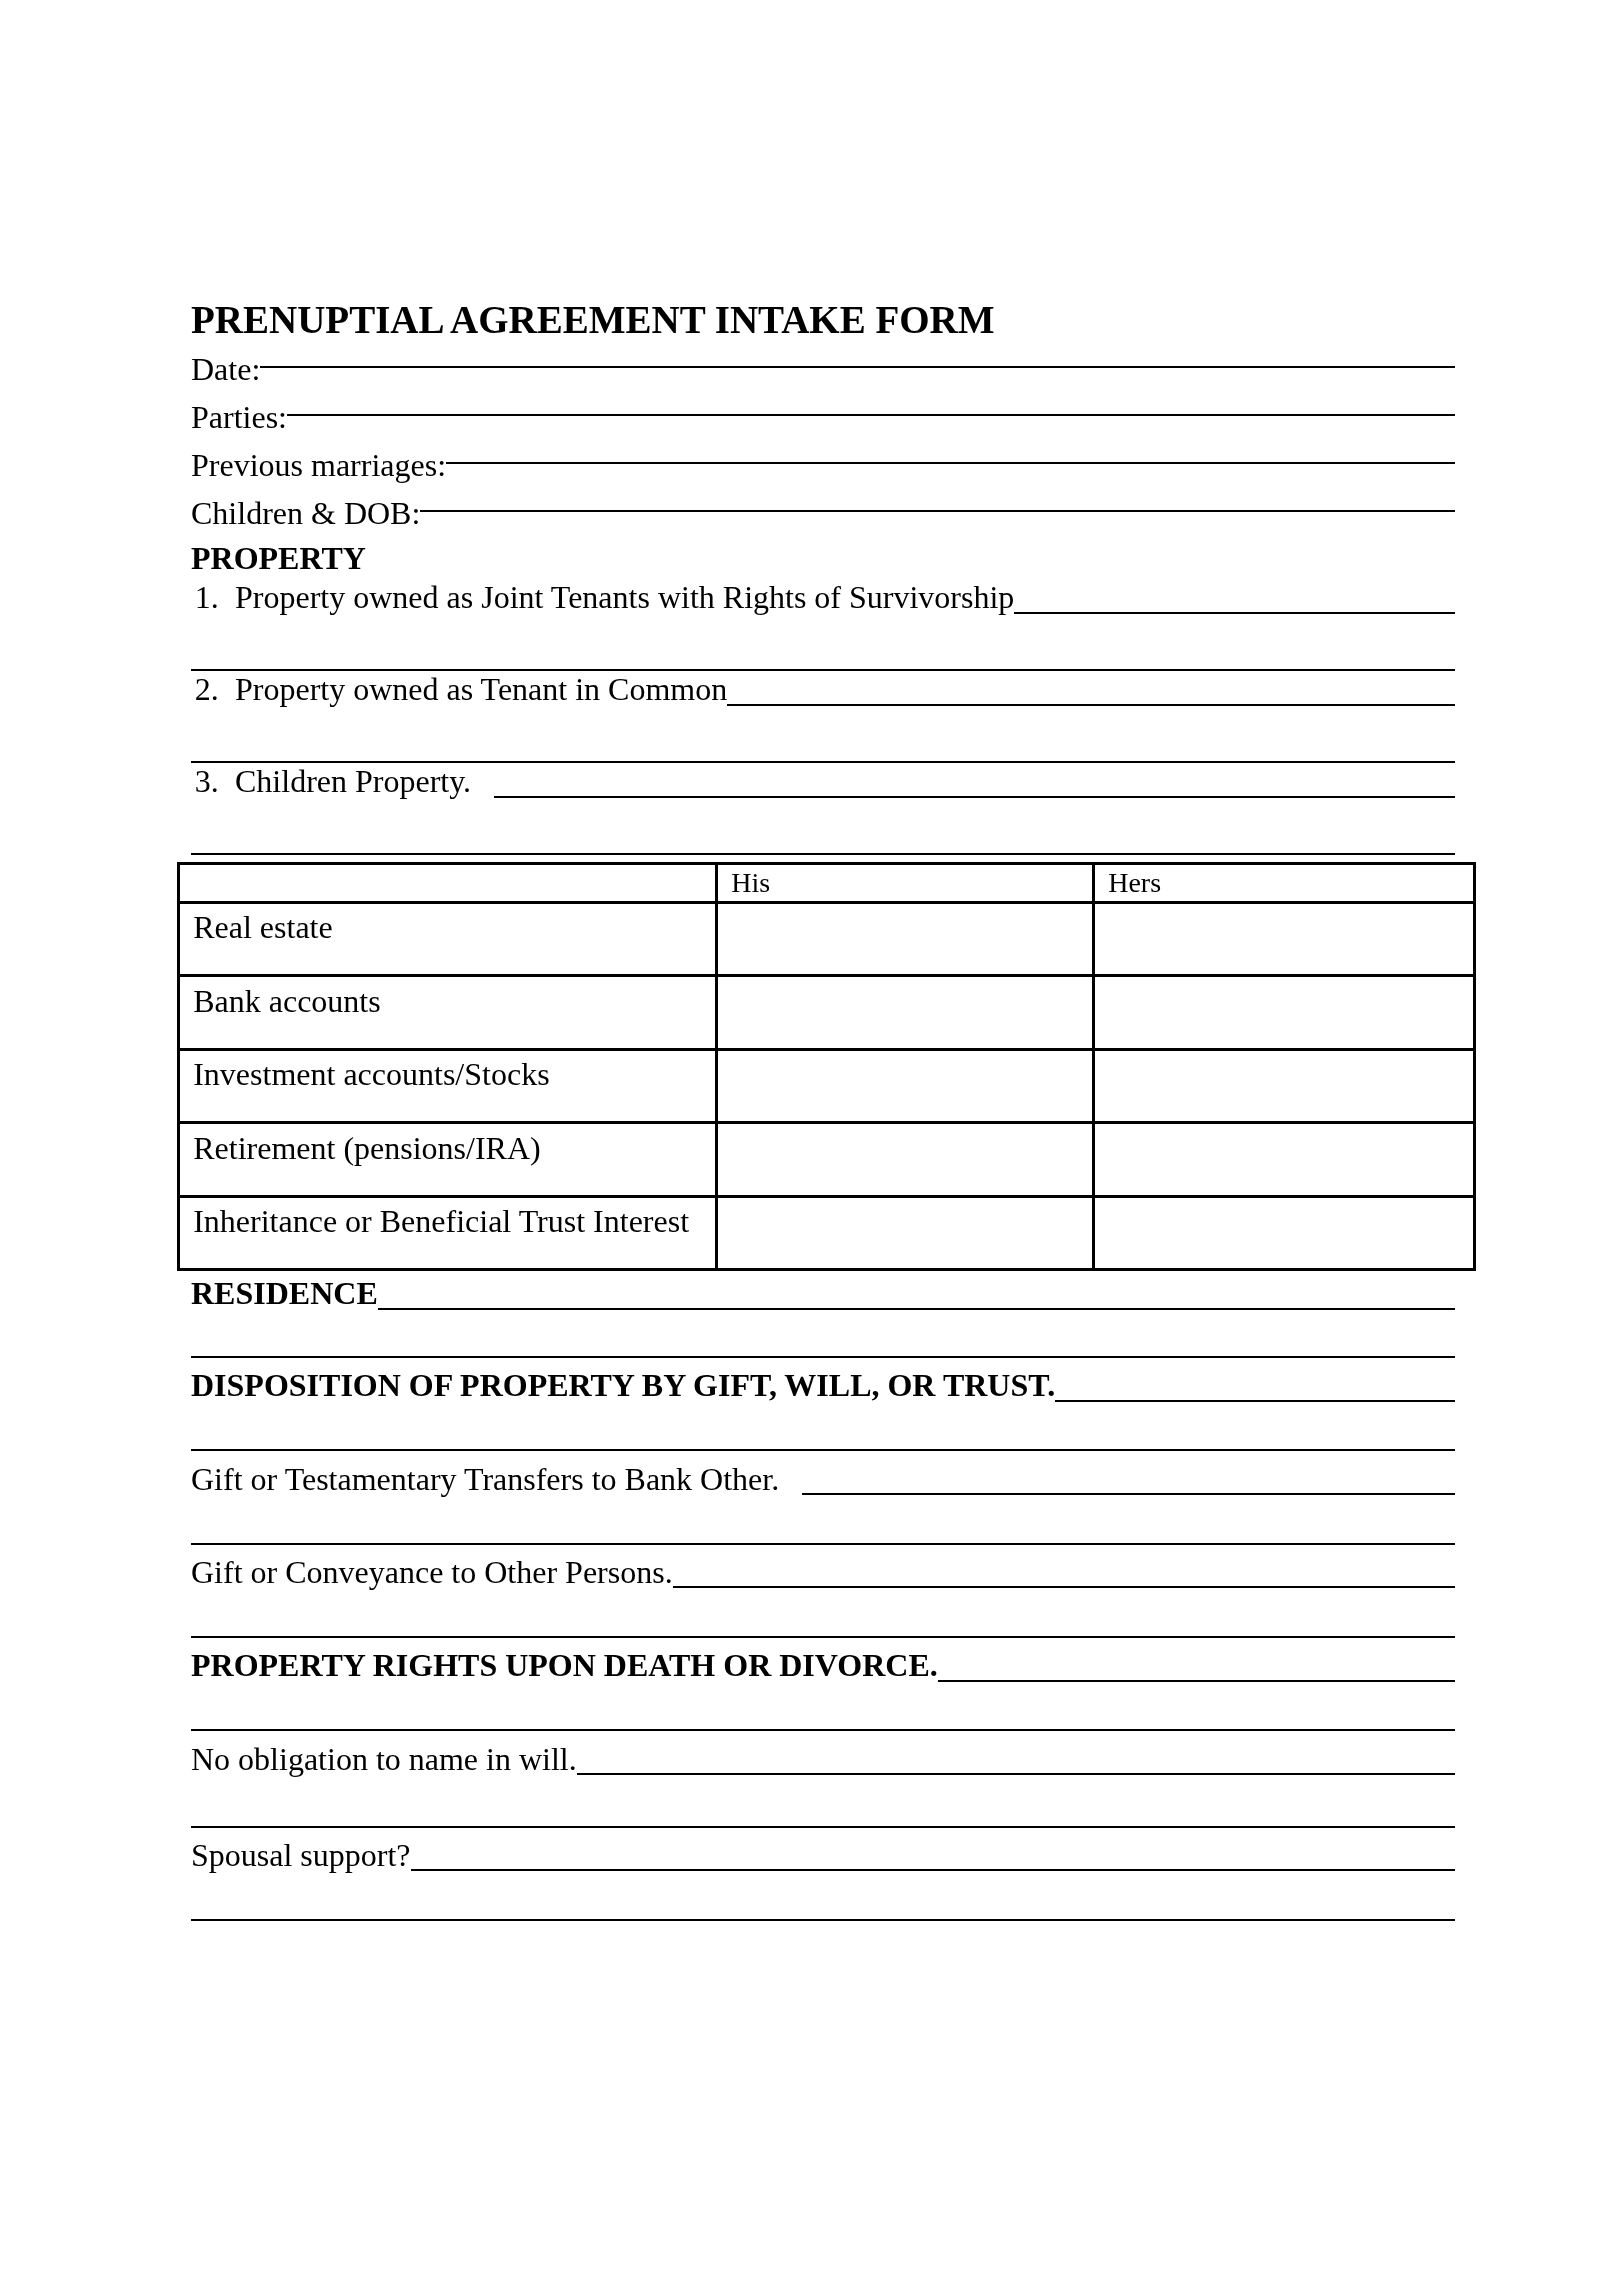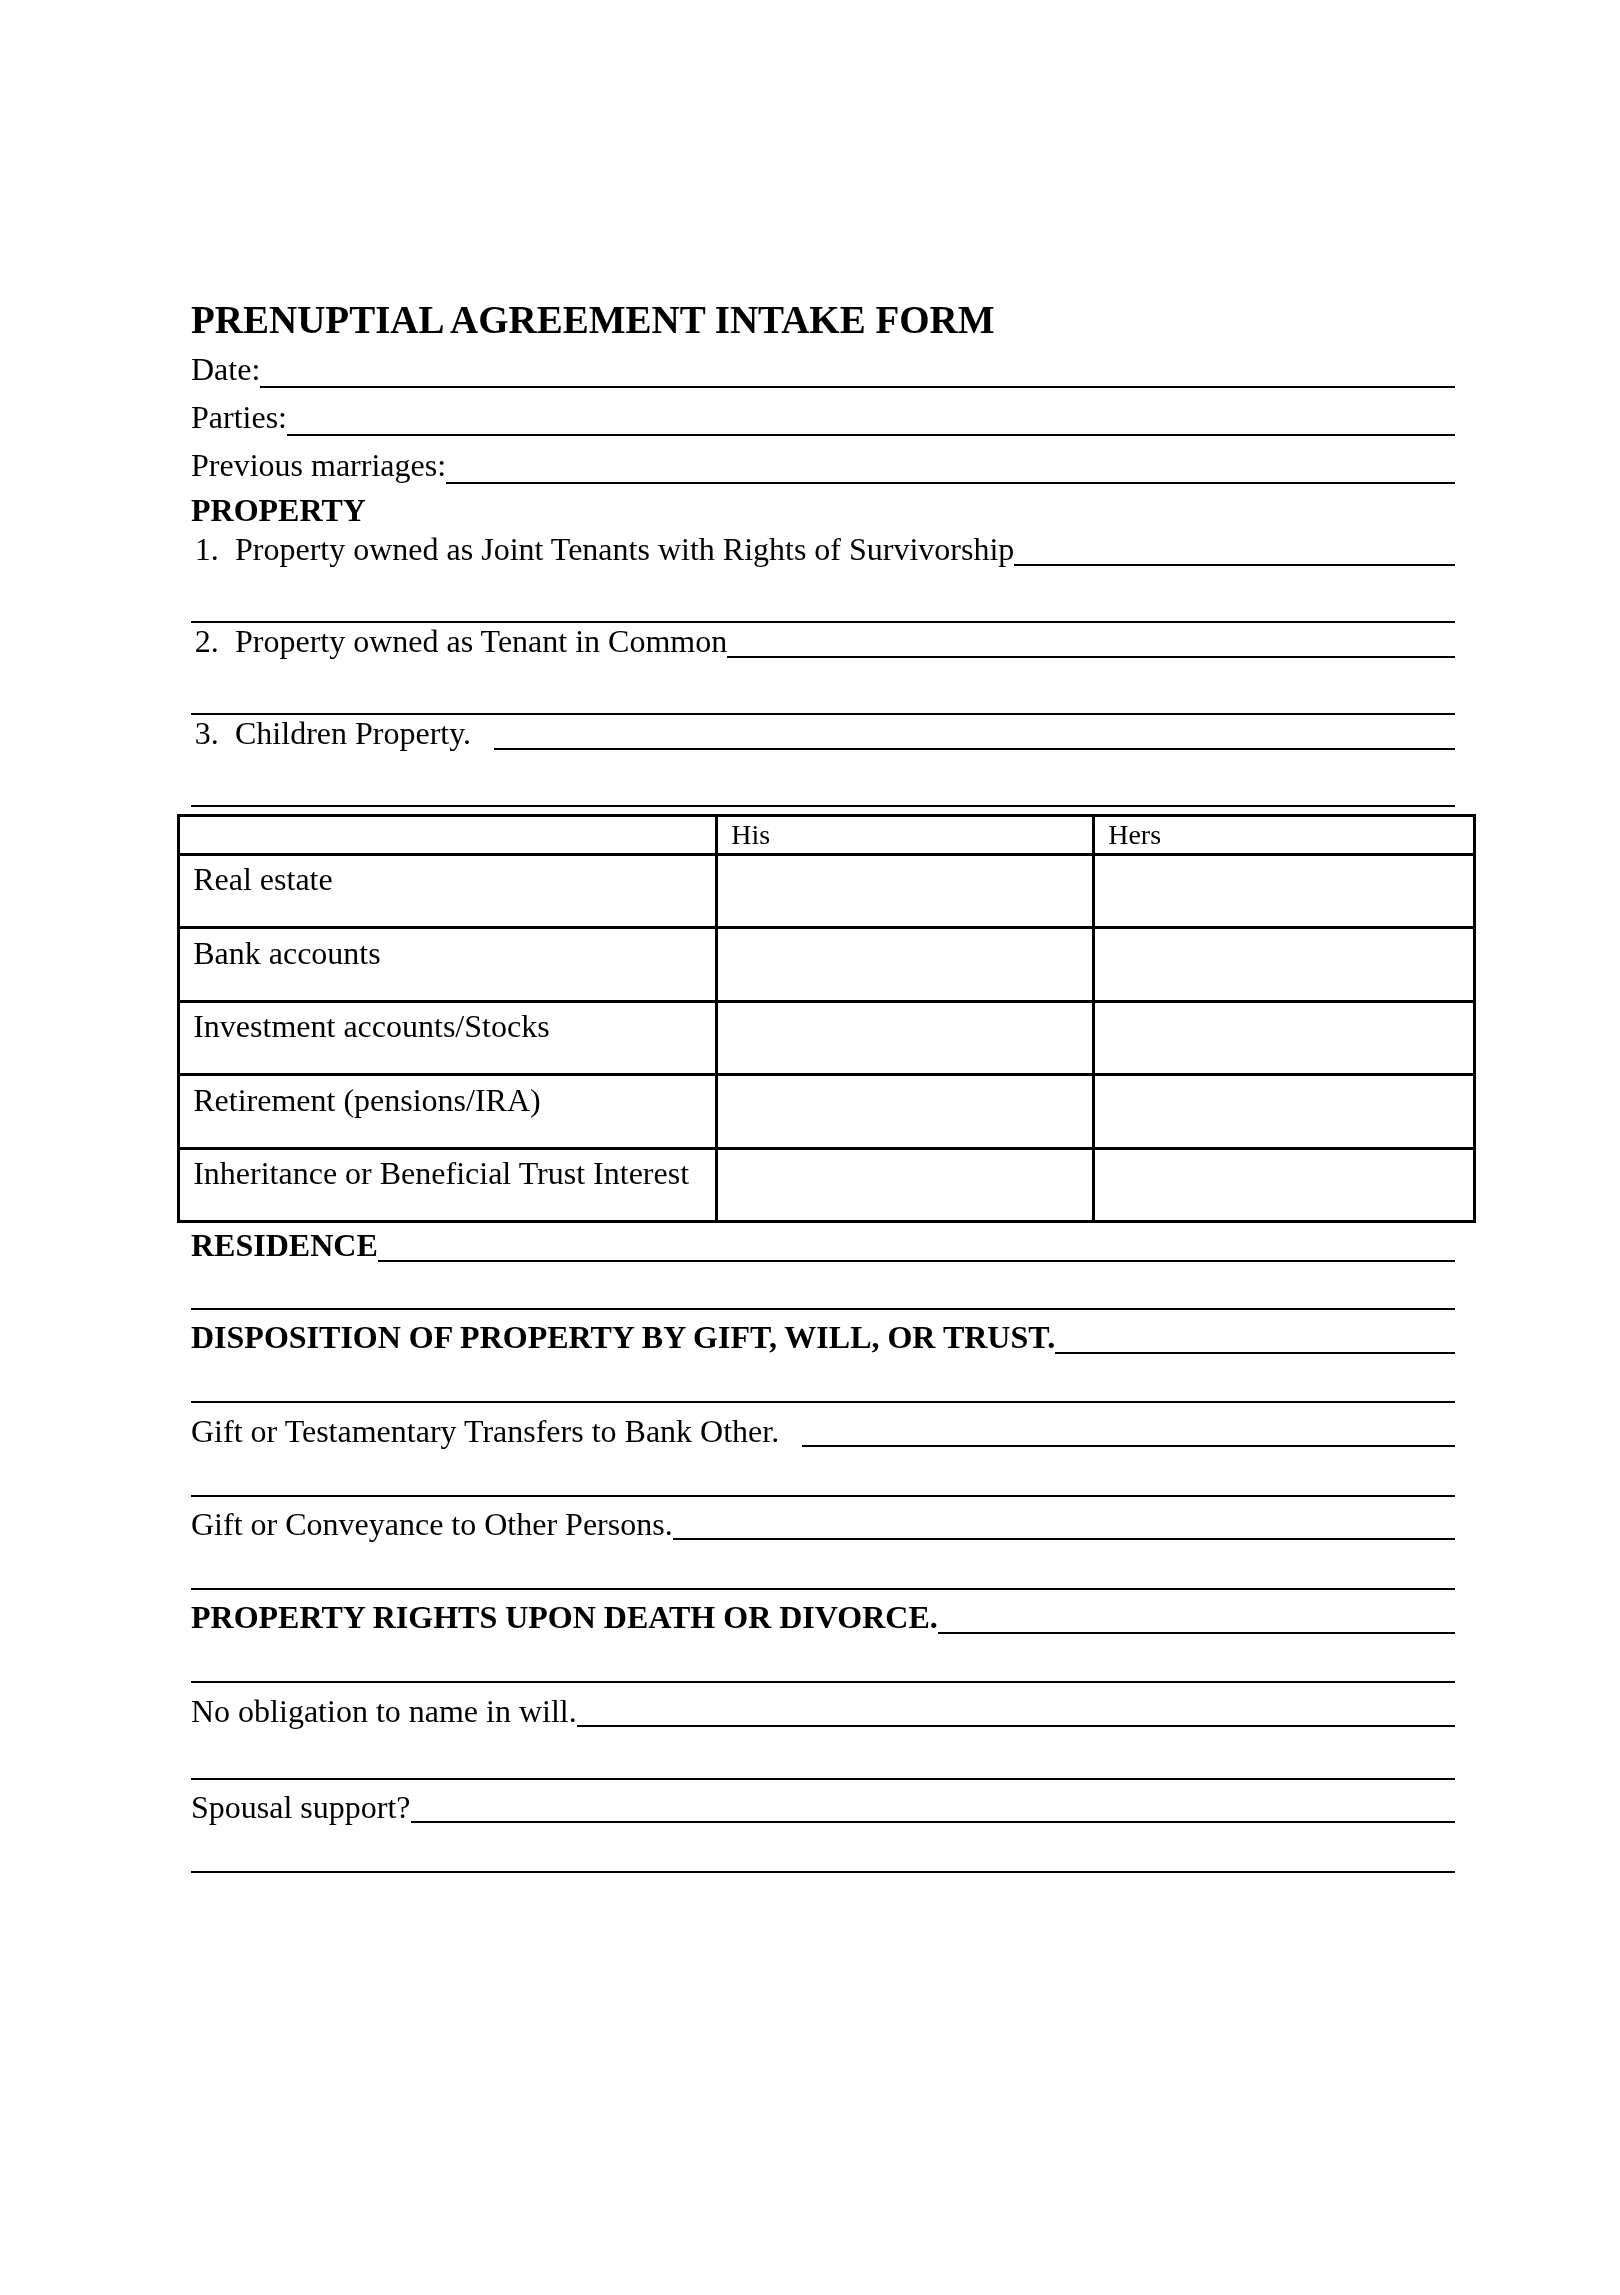--- a/index.html
+++ b/index.html
@@ -5,21 +5,21 @@
   html,body { margin:0; padding:0; background:#ffffff; }
   .page {
     width:1621px; height:2296px; background:#ffffff; color:#000;
     font-family:"Liberation Serif", serif; font-size:32px;
     box-sizing:border-box; padding:295px 166px 0 191px;
     position:relative; overflow:hidden;
   }
   .title { font-size:39px; font-weight:700; line-height:50px; text-align:left; }
 
   
-  .fline { display:flex; line-height:48px; }
+  .fline { display:flex; line-height:48px;align-items:center; }
   .fline .lbl { white-space:pre; }
   .blank { flex:1 1 auto; border-bottom:2.8px solid #000; margin-bottom:4.6px; min-width:22px; }
 
   .heading { font-weight:700; line-height:42px; }
 
   
   .item { display:flex; line-height:37px; }
   .item .num { flex:0 0 44px; padding-left:3.7px; box-sizing:border-box; }
   .item .lbl { white-space:pre; }
   .item .blank { margin-bottom:1.8px; }
@@ -58,20 +58,24 @@
   <div class="fline">
     <span class="lbl">Date:</span>
     <div class="blank"></div>
   </div>
   <div class="fline">
     <span class="lbl">Parties:</span>
     <div class="blank"></div>
   </div>
   <div class="fline">
     <span class="lbl">Previous marriages:</span>
+    <div class="blank"></div>
+  </div>
+  <div class="fline">
+    <span class="lbl">Children &amp; DOB:</span>
     <div class="blank"></div>
   </div>
 
   <div class="heading">PROPERTY</div>
 
   <div class="item">
     <span class="num">1.</span>
     <span class="lbl">Property owned as Joint Tenants with Rights of Survivorship</span>
     <div class="blank"></div>
   </div>

